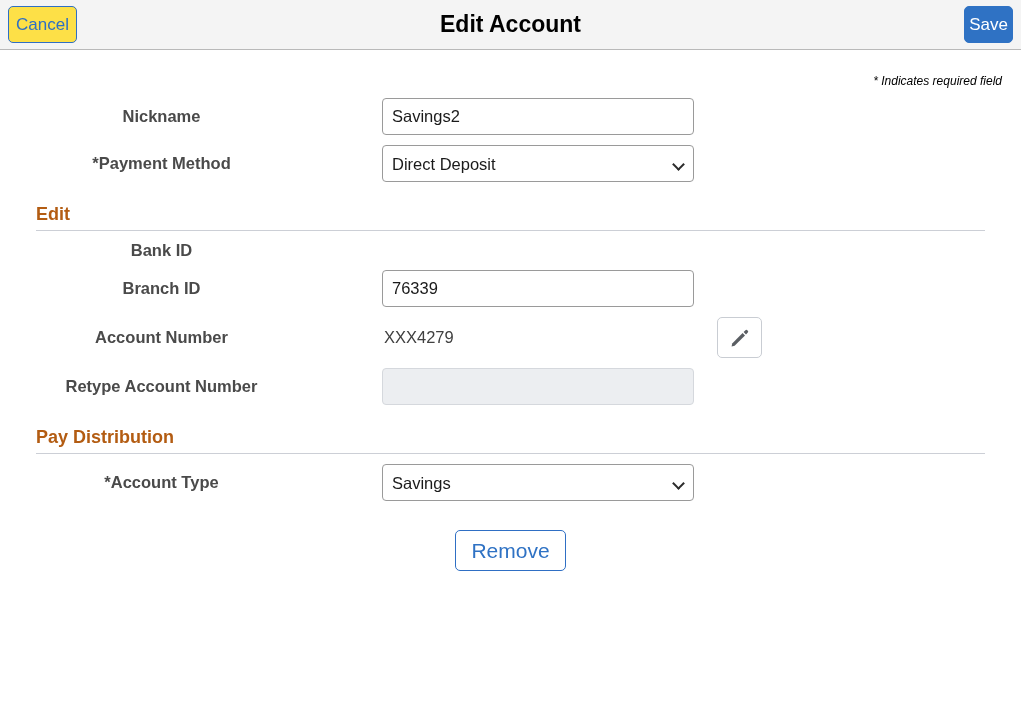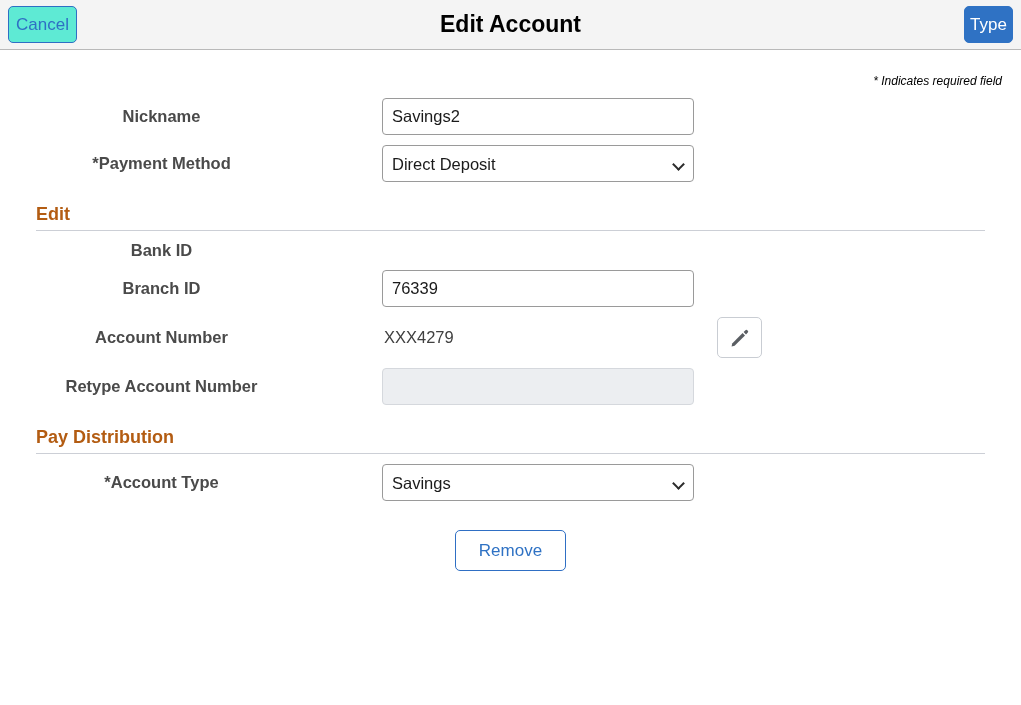--- a/index.html
+++ b/index.html
@@ -24,21 +24,21 @@
     line-height: 49px;
     text-align: center;
     font-size: 23px;
     font-weight: bold;
     color: #000000;
   }
   .btn-cancel {
     position: absolute;
     left: 8px; top: 6px;
     width: 69px; height: 37px;
-    background: #5eead4;
+    background: #fde047;
     border: 1px solid #2f6fc4;
     border-radius: 5px;
     color: #2f6fc4;
     font-size: 17px;
     font-family: "Liberation Sans", sans-serif;
     line-height: 35px;
     text-align: center;
     cursor: pointer;
     padding: 0;
   }
@@ -173,34 +173,34 @@
   .edit-btn svg { position: absolute; left: 11px; top: 9px; }
 
   
   .remove-wrap { text-align: center; margin-top: 29px; }
   .btn-remove {
     width: 111px; height: 41px;
     background: #ffffff;
     border: 1px solid #2f6fc4;
     border-radius: 5px;
     color: #2f72c4;
-    font-size: 17px;
+    font-size: 21px;
     font-family: "Liberation Sans", sans-serif;
     cursor: pointer;
     padding: 0;
     text-align: center;
   }
 </style>
 </head>
 <body>
 
 <div class="header">
   <button class="btn-cancel">Cancel</button>
   <div class="header-title">Edit Account</div>
-  <button class="btn-save">Type</button>
+  <button class="btn-save">Save</button>
 </div>
 
 <div class="body-area">
 
   <div class="required-note">* Indicates required field</div>
 
   <div class="form-row">
     <div class="f-label">Nickname</div>
     <div class="f-control">
       <input class="f-input" type="text" value="Savings2" style="">

